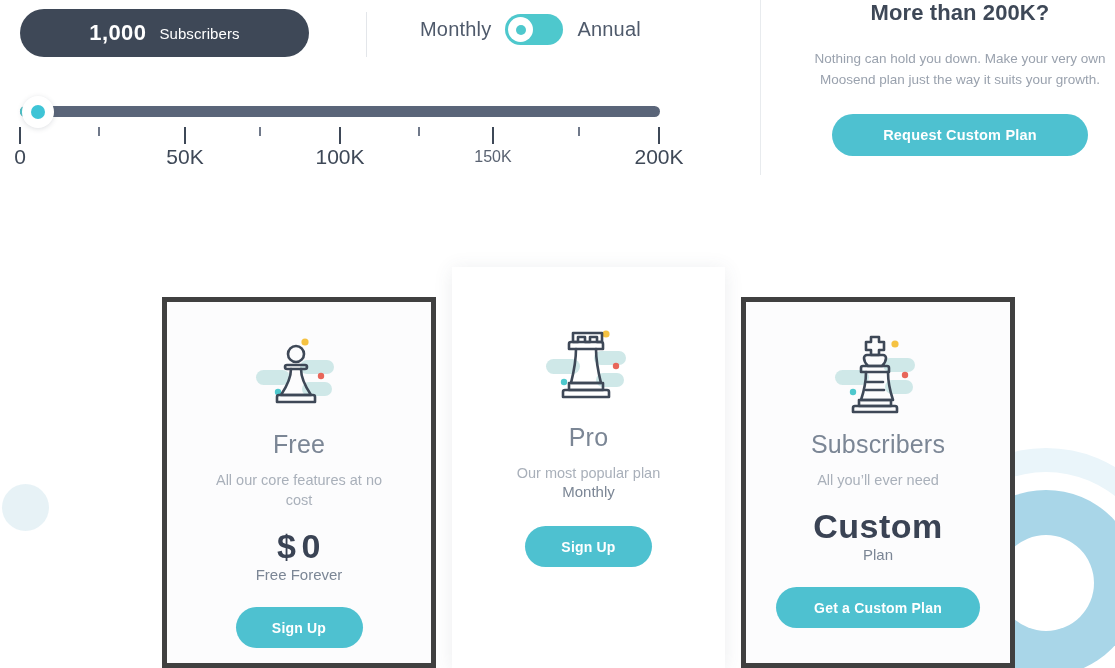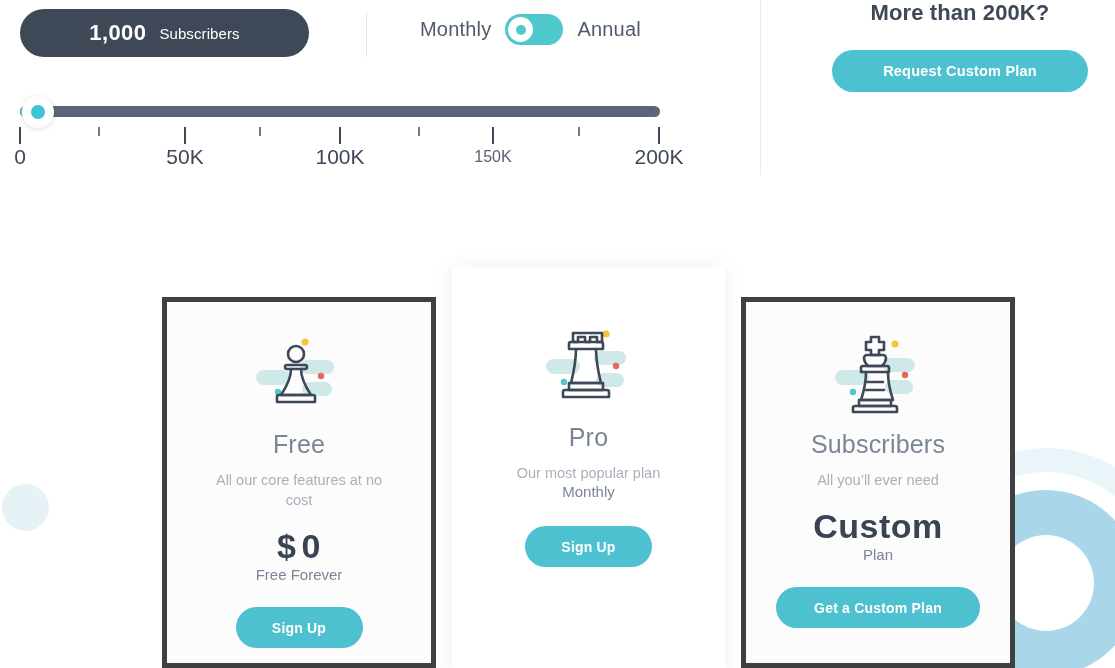--- a/index.html
+++ b/index.html
@@ -377,20 +377,21 @@
 
     <div class="tick-label" style="left:20px;">0</div>
     <div class="tick-label" style="left:185px;">50K</div>
     <div class="tick-label" style="left:340px;">100K</div>
     <div class="tick-label sm" style="left:493px;">150K</div>
     <div class="tick-label" style="left:659px;">200K</div>
   </div>
 
   <div class="promo">
     <h2 class="promo-title">More than 200K?</h2>
+    <p class="promo-text">Nothing can hold you down. Make your very own Moosend plan just the way it suits your growth.</p>
     <button class="promo-btn">Request Custom Plan</button>
   </div>
 </div>
 
 <div class="cards">
 
   <div class="card card-free">
     <svg class="plan-icon" width="98" height="86" viewBox="0 0 98 86">
       <rect x="6" y="38" width="34" height="15" rx="7.5" fill="#cfe8e8"></rect>
       <rect x="50" y="28" width="34" height="14" rx="7" fill="#cfe8e8"></rect>

